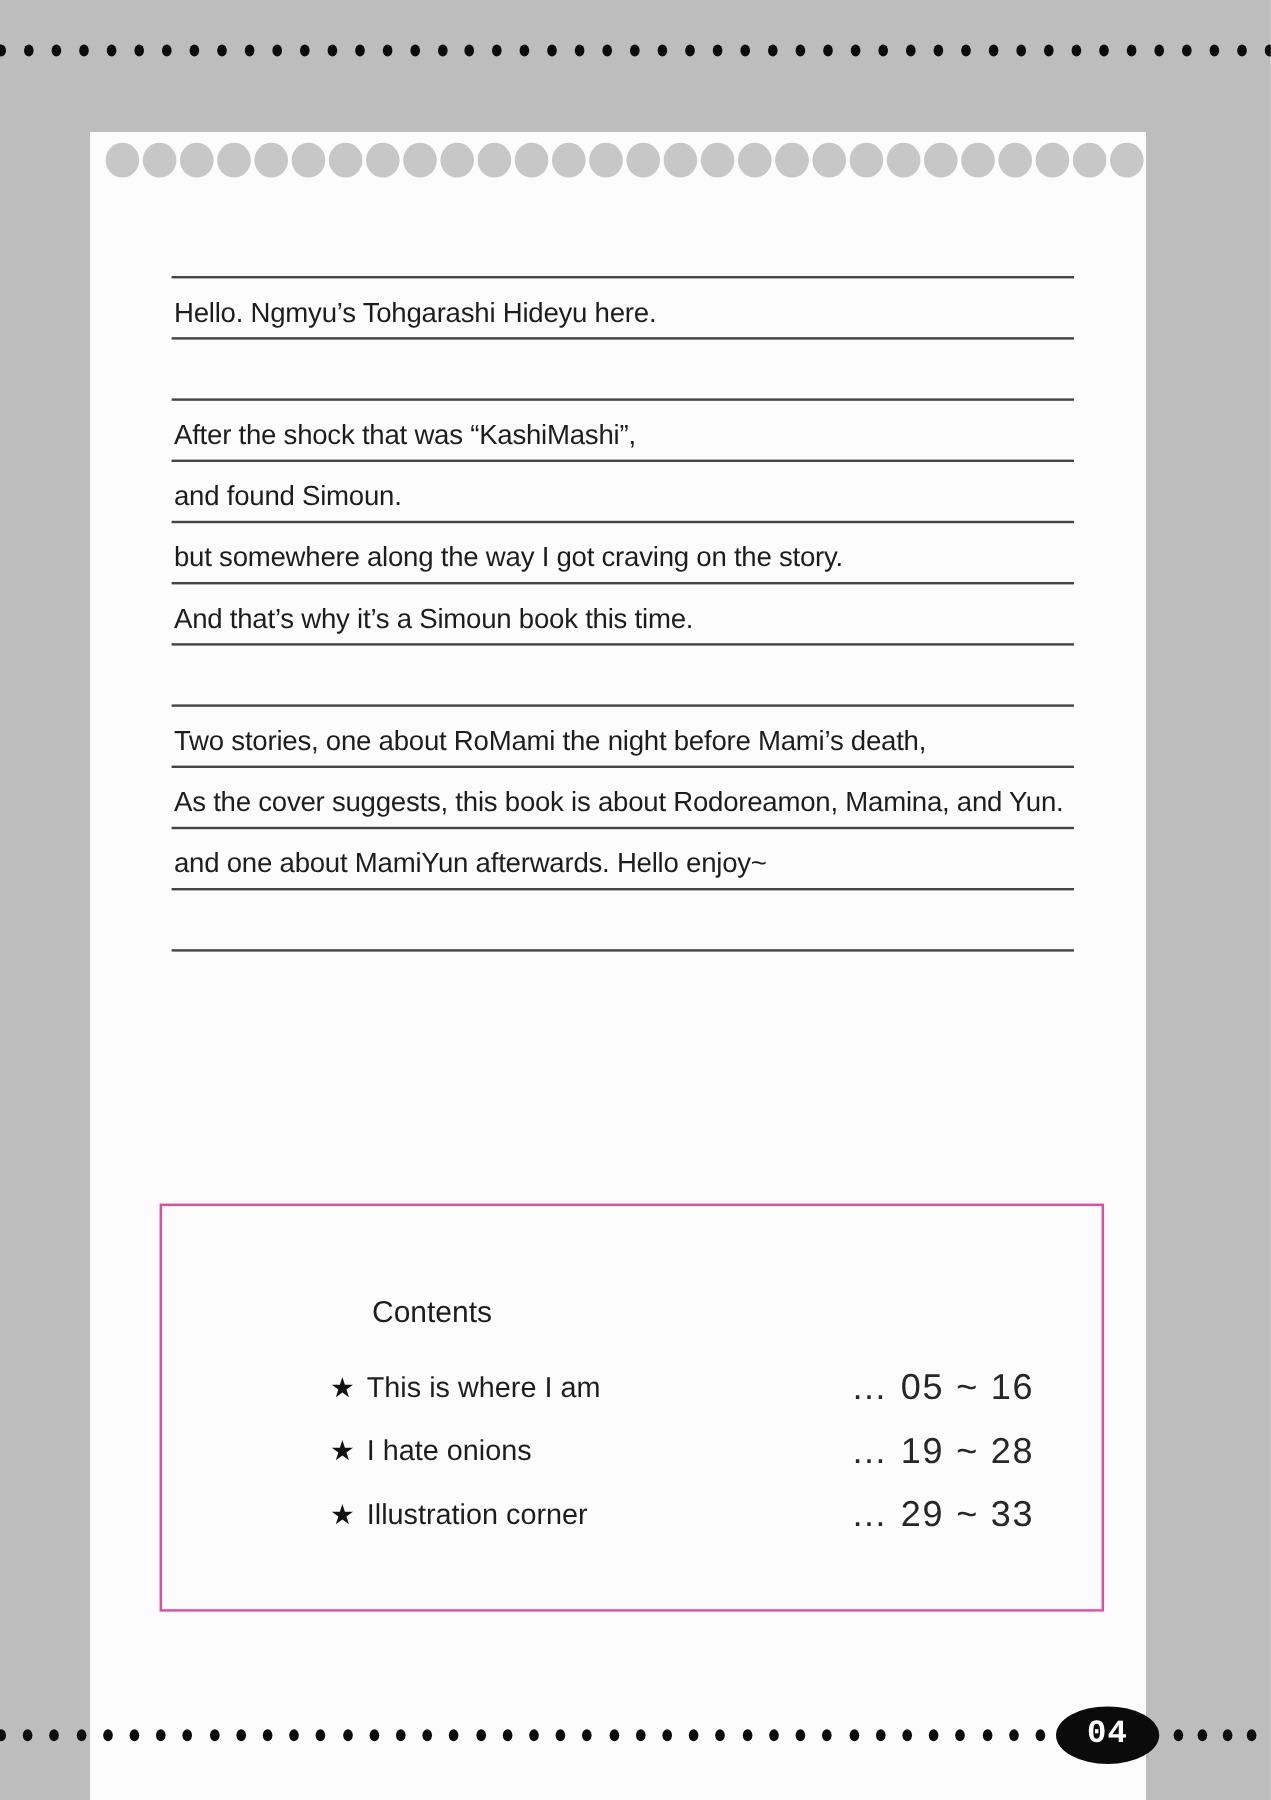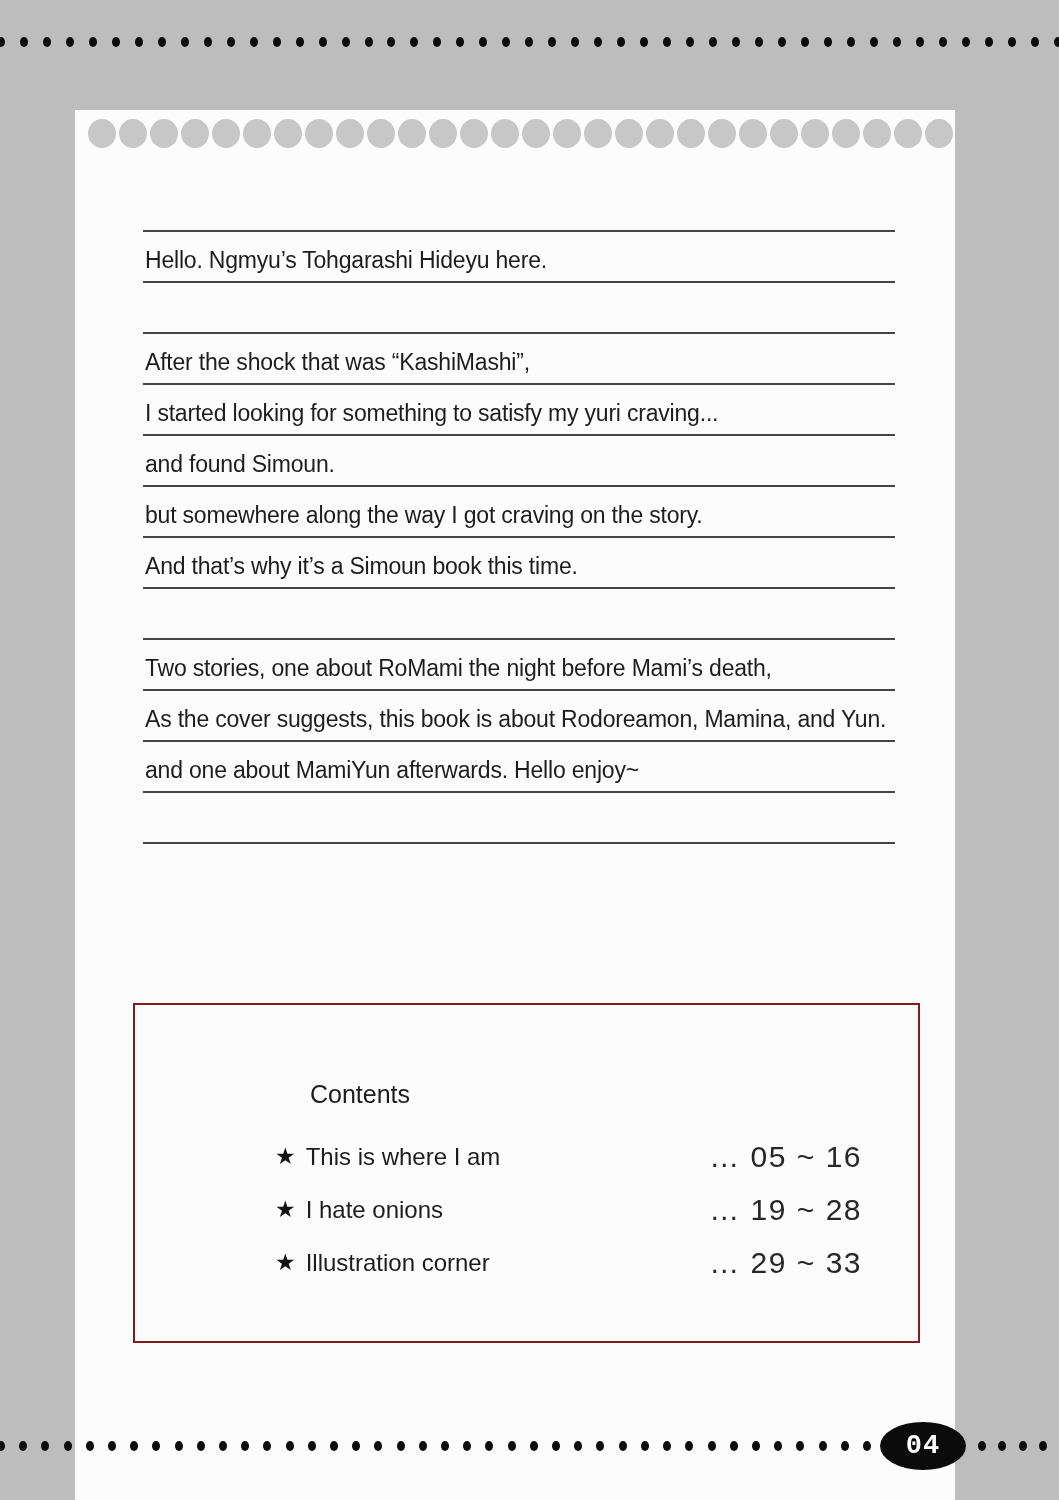--- a/index.html
+++ b/index.html
@@ -51,21 +51,21 @@
     display:flex; align-items:flex-end;
   }
   .ruled-row .note-text {
     font-size:23px; color:#1d1d1d;
     white-space:nowrap; padding:0 0 7px 2px; letter-spacing:-0.2px;
   }
 
   
   .contents-box {
     position:absolute; left:58px; top:893px; width:783px; height:336px;
-    border:2px solid #7f1d1d; background:#fcfcfc;
+    border:2px solid #ec4899; background:#fcfcfc;
   }
   .contents-title { position:absolute; left:175px; top:75px; font-size:25px; color:#1d1d1d; }
   .toc { position:absolute; left:140px; right:56px; top:125px; }
   .toc-row { height:53px; display:flex; align-items:center; justify-content:space-between; }
   .toc-label { font-size:24px; color:#1d1d1d; display:flex; align-items:center; gap:10px; }
   .star { font-size:23px; color:#111111; line-height:1; }
   .toc-pages { font-size:30px; color:#272727; letter-spacing:1.5px; }
 </style>
 </head>
 <body>
@@ -157,23 +157,20 @@
     <div class="ruled-row">
         <span class="note-text">Hello. Ngmyu’s Tohgarashi Hideyu here.</span>
       </div>
     <div class="ruled-row">
         <span class="note-text"></span>
       </div>
     <div class="ruled-row">
         <span class="note-text">After the shock that was “KashiMashi”,</span>
       </div>
     <div class="ruled-row">
-        <span class="note-text">I started looking for something to satisfy my yuri craving...</span>
-      </div>
-    <div class="ruled-row">
         <span class="note-text">and found Simoun.</span>
       </div>
     <div class="ruled-row">
         <span class="note-text">but somewhere along the way I got craving on the story.</span>
       </div>
     <div class="ruled-row">
         <span class="note-text">And that’s why it’s a Simoun book this time.</span>
       </div>
     <div class="ruled-row">
         <span class="note-text"></span>

